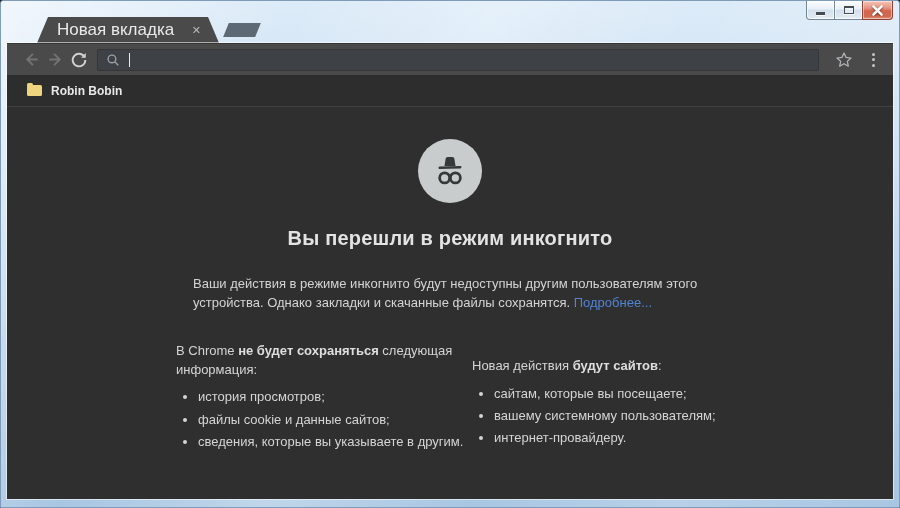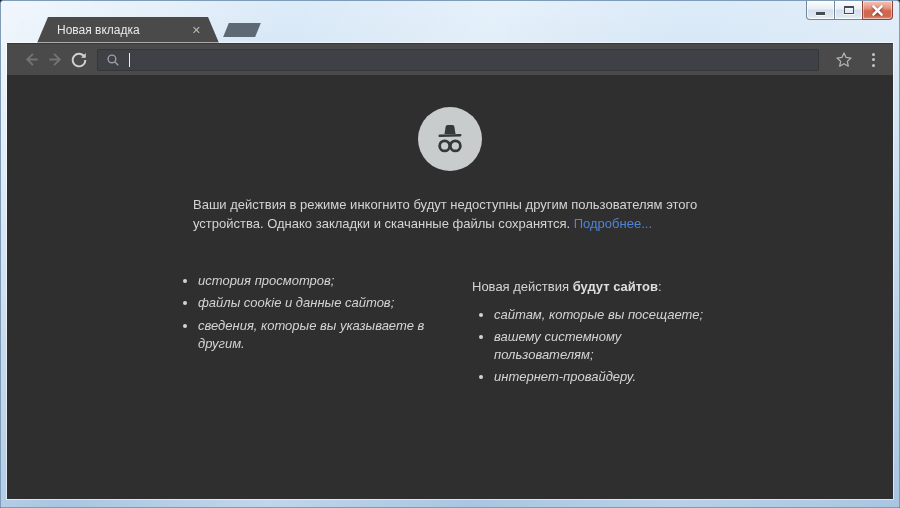--- a/index.html
+++ b/index.html
@@ -28,21 +28,21 @@
     position:absolute; left:9px; top:16px; width:26px; height:24px;
     color:#eef3f8; opacity:.95;
   }
   .tab {
     position:absolute; left:36px; top:16px; width:182px; height:26px;
     background:#4a4a4a;
     clip-path:polygon(11px 0, calc(100% - 11px) 0, 100% 100%, 0 100%);
     display:flex; align-items:center; cursor:default;
   }
   .tab-title {
-    margin-left:20px; font-size:12px; color:#e9e9e9; flex:1;
+    margin-left:20px; font-size:17px; color:#e9e9e9; flex:1;
     white-space:nowrap; overflow:hidden;
   }
   .tab-close {
     margin-right:18px; font-size:11px; color:#b9b9b9; line-height:1;
     cursor:pointer;
   }
   .newtab-btn {
     position:absolute; left:225px; top:22px; width:32px; height:14px;
     background:#5d6a76; transform:skewX(-22deg); cursor:pointer;
   }
@@ -113,21 +113,21 @@
   }
   .text-block { width:548px; margin:25px auto 0; font-size:13px; line-height:1.45; }
   .intro { margin:17px; }
   .learn-more { color:#5083d6; text-decoration:none; cursor:pointer; }
   .columns { display:flex; margin-top:29px; }
   .col-left { width:296px; flex:0 0 auto; }
   .col-right { flex:1; margin-top:15px; }
   .col-header { margin:0; }
   .col-header b { font-weight:bold; color:#dedede; }
   .col ul { margin:9px 0 0; padding-left:22px; }
-  .col li { margin-bottom:4.5px; line-height:1.38;font-style:italic; }
+  .col li { margin-bottom:4.5px; line-height:1.38; }
 </style>
 </head>
 <body>
 
 <div class="window">
 
   <div class="incognito-badge">
     <svg viewBox="0 0 32 32" width="26" height="24">
       <path d="M11.6 12 L12.5 6.1 Q12.7 4.8 14 4.8 L18 4.8 Q19.3 4.8 19.5 6.1 L20.4 12 Z" fill="currentColor"></path>
       <rect x="6.8" y="12.2" width="18.4" height="2" rx="1" fill="currentColor" transform="rotate(-2 16 13)"></rect>
@@ -190,39 +190,47 @@
           <path d="M10 2.2 L12.3 7.2 17.8 7.8 13.7 11.5 14.8 16.9 10 14.1 5.2 16.9 6.3 11.5 2.2 7.8 7.7 7.2 Z" fill="none" stroke="currentColor" stroke-width="1.4" stroke-linejoin="round"></path>
         </svg>
       </div>
       <div class="menu-btn">
         <i></i>
           <i></i>
           <i></i>
       </div>
     </div>
 
+    <div class="bookmarks-bar">
+      <div class="bookmark-item">
+        <span class="folder-icon"></span>
+        <span class="bookmark-label">Robin Bobin</span>
+      </div>
+    </div>
 
     <div class="content">
       <div class="spy-circle">
         <svg viewBox="0 0 32 32" width="40" height="40">
           <path d="M11.6 12 L12.5 6.1 Q12.7 4.8 14 4.8 L18 4.8 Q19.3 4.8 19.5 6.1 L20.4 12 Z" fill="currentColor"></path>
           <rect x="6.8" y="12.2" width="18.4" height="2" rx="1" fill="currentColor" transform="rotate(-2 16 13)"></rect>
           <circle cx="11.7" cy="21.5" r="4" fill="none" stroke="currentColor" stroke-width="2.2"></circle>
           <circle cx="20.3" cy="21.5" r="4" fill="none" stroke="currentColor" stroke-width="2.2"></circle>
           <path d="M14.6 20.2 q1.4 -1.2 2.8 0" fill="none" stroke="currentColor" stroke-width="1.6"></path>
         </svg>
       </div>
 
+      <h1 class="page-heading">Вы перешли в режим инкогнито</h1>
 
       <div class="text-block">
         <p class="intro"><span>Ваши действия в режиме инкогнито будут недоступны другим пользователям этого устройства. Однако закладки и скачанные файлы сохранятся.</span>
           <a class="learn-more">Подробнее...</a></p>
 
         <div class="columns">
           <div class="col col-left">
+            <p class="col-header"><span>В Chrome </span><b>не будет сохраняться</b><span> следующая информация:</span></p>
             <ul>
               <li>история просмотров;</li>
               <li>файлы cookie и данные сайтов;</li>
               <li>сведения, которые вы указываете в другим.</li>
             </ul>
           </div>
           <div class="col col-right">
             <p class="col-header"><span>Новая действия </span><b>будут сайтов</b><span>:</span></p>
             <ul>
               <li>сайтам, которые вы посещаете;</li>

